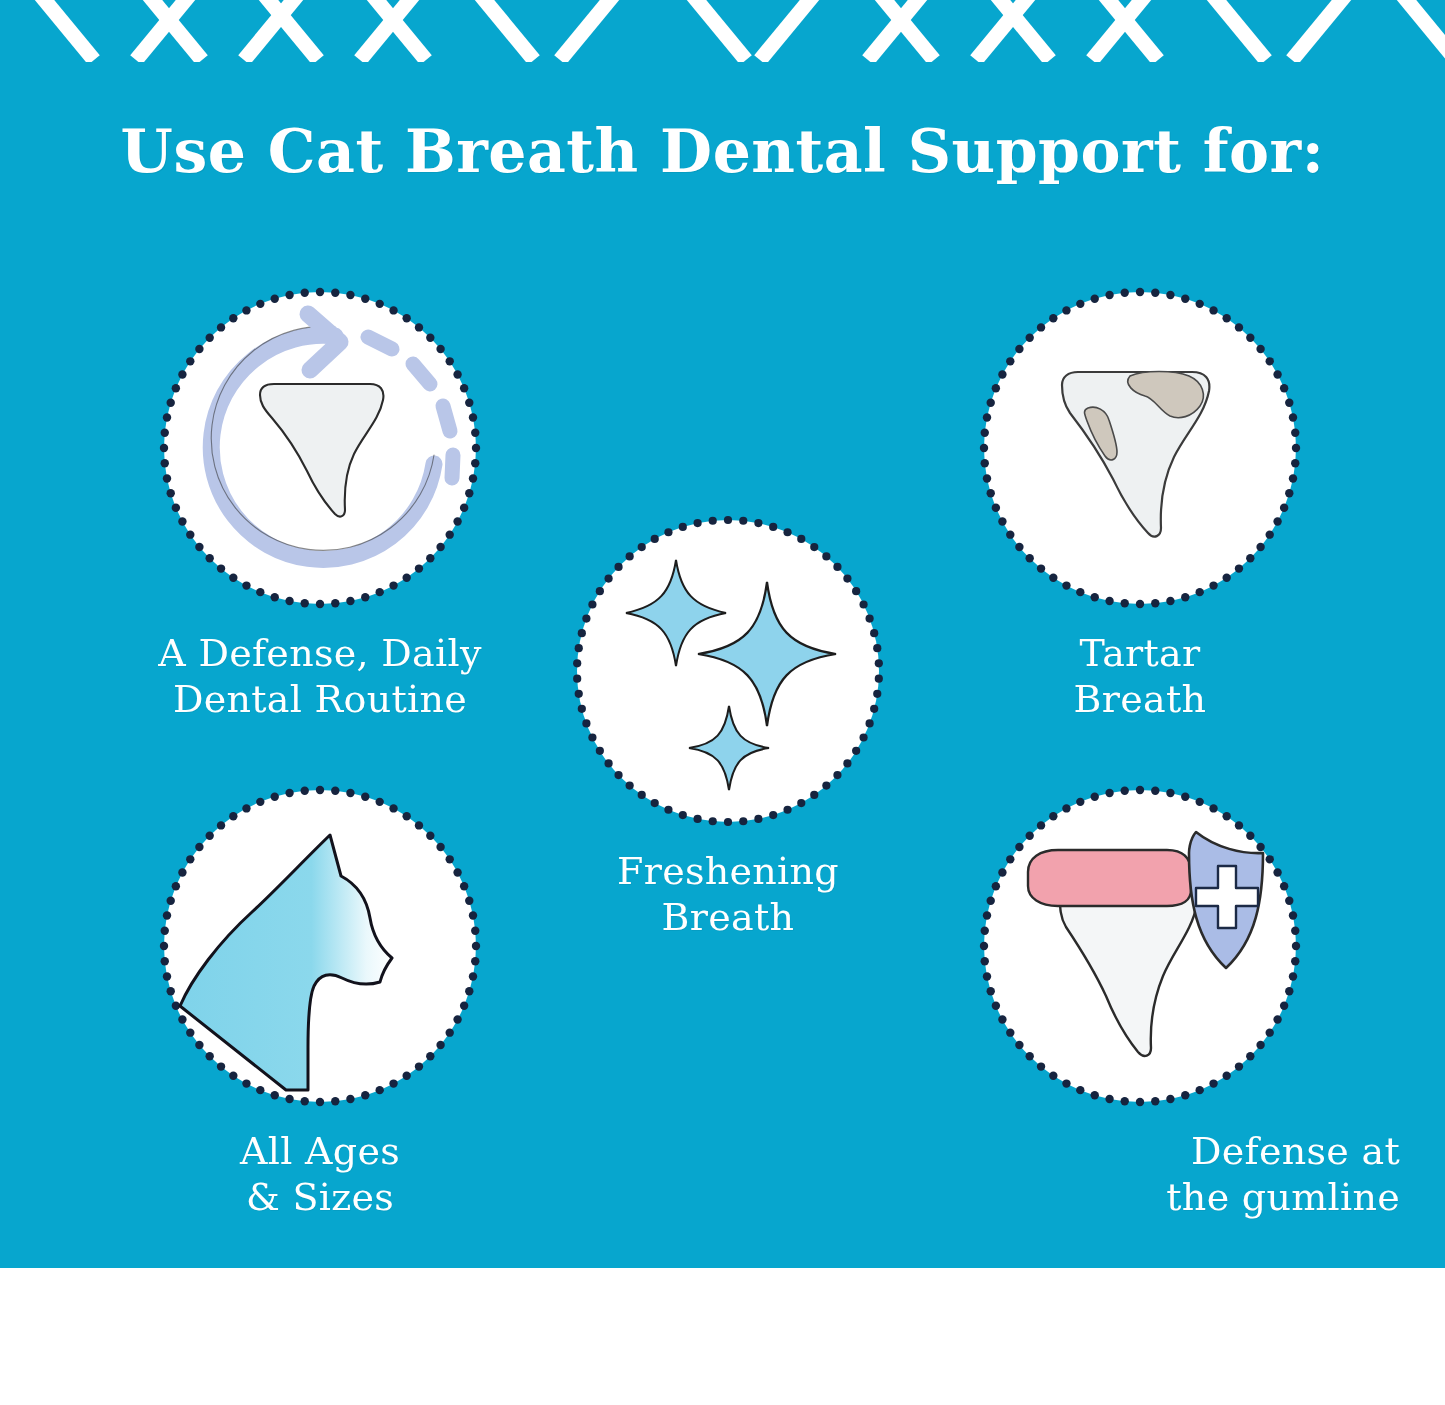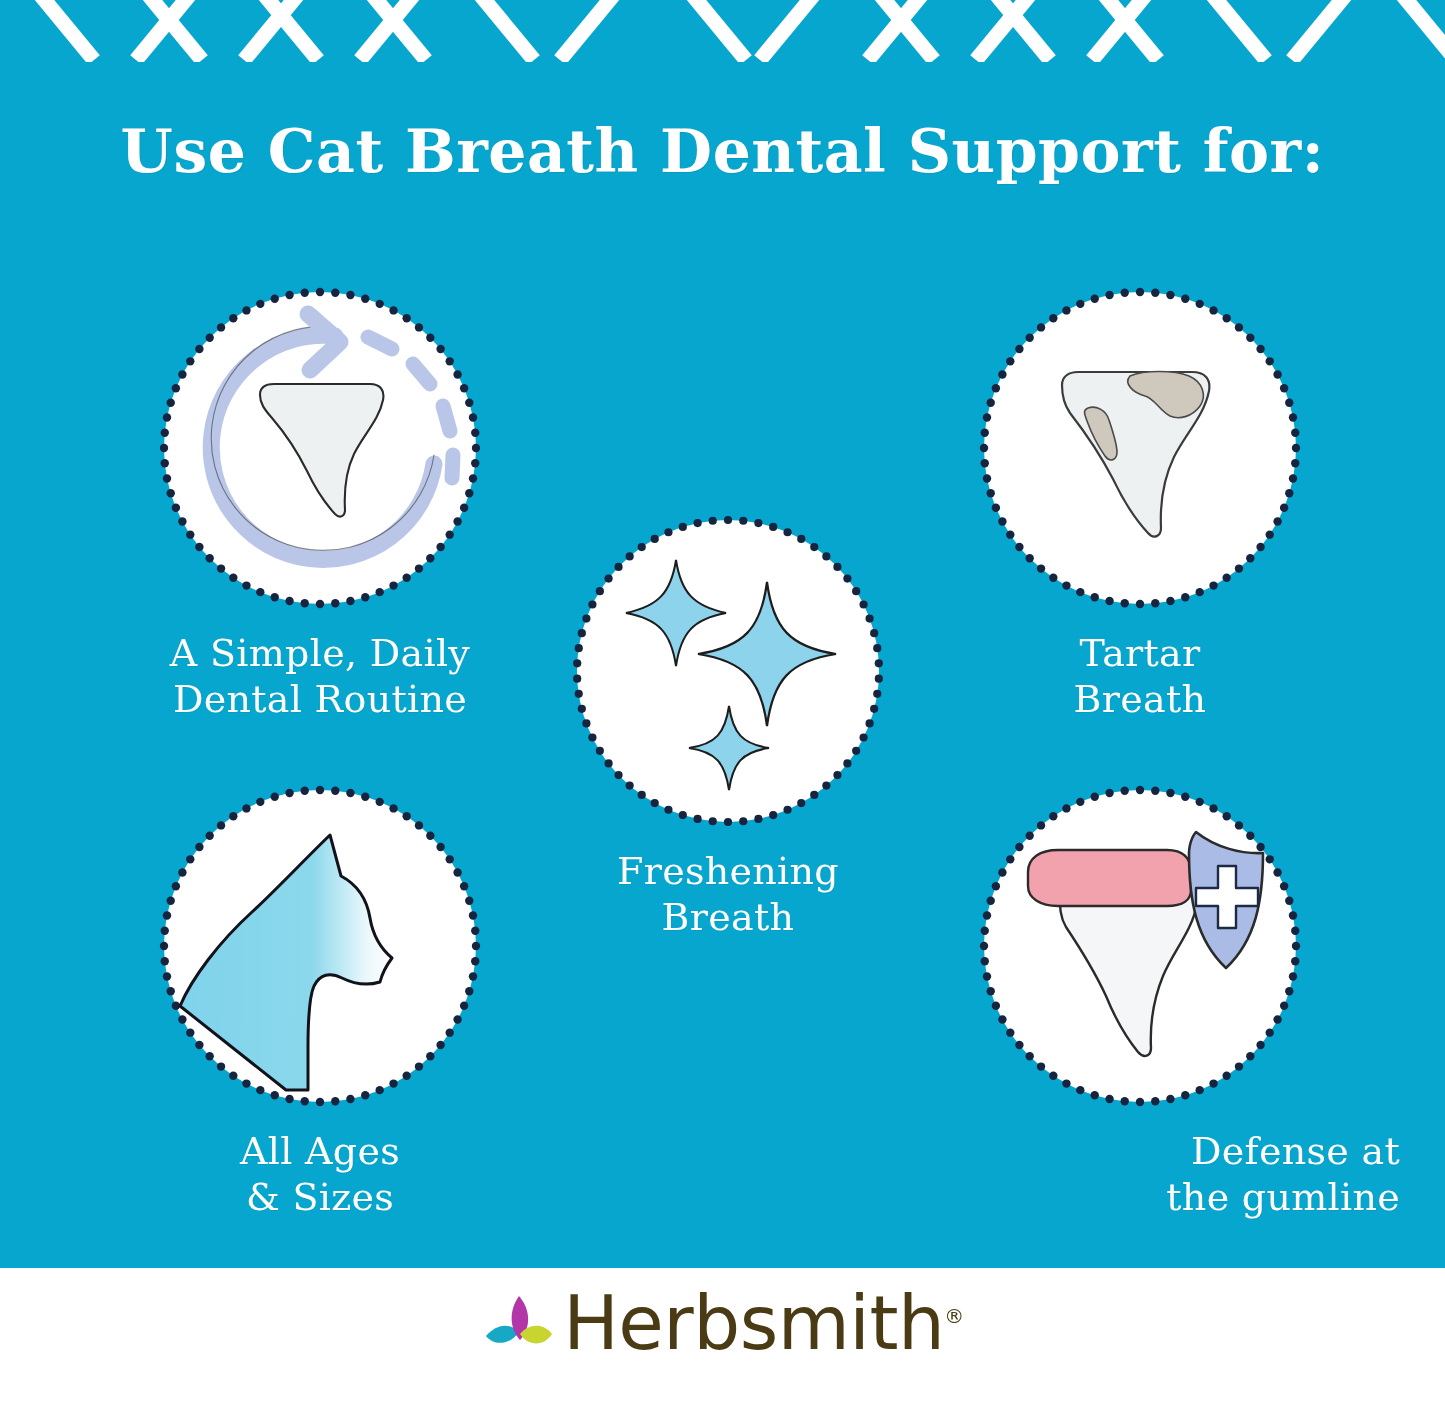--- a/index.html
+++ b/index.html
@@ -268,21 +268,21 @@
                    L206,92
                    C216,92 221,98 219,108
                    C215,128 200,142 190,162
                    C181,181 180,200 181,218
                    C181,224 176,227 171,222
                    C160,210 151,196 143,179
                    C133,159 120,140 108,126
                    C100,117 96,111 96,103 Z" fill="#eef1f2" stroke="#2b2b2b" stroke-width="2.1" stroke-linejoin="round"></path>
         </svg>
       </div>
-      <div class="caption">A Simple, Daily
+      <div class="caption">A Defense, Daily
 Dental Routine</div>
     </div>
 
     <div class="feature f-tartar">
       <div class="bubble bub-lg">
         <svg class="dots" viewBox="0 0 330 330">
           <g id="dotsB">
               <circle cx="165.00" cy="9.00" r="4.2" fill="#16243f"></circle>
               <circle cx="180.29" cy="9.75" r="4.2" fill="#16243f"></circle>
               <circle cx="195.43" cy="12.00" r="4.2" fill="#16243f"></circle>
@@ -671,29 +671,14 @@
 
           <path d="M234,76 L252,76 L252,98 L274,98 L274,116 L252,116 L252,138 L234,138 L234,116 L212,116 L212,98 L234,98 Z" fill="#ffffff" stroke="#1c2a46" stroke-width="2.4" stroke-linejoin="round"></path>
         </svg>
       </div>
       <div class="caption">Defense at
 the gumline</div>
     </div>
 
   </div>
 
-  <div class="footer">
-    <div class="logo-wrap">
-      <svg class="logo-leaves" viewBox="0 0 78 72">
-
-        <path d="M5,44 C16,31 30,31 38,40 C30,52 14,55 5,44 Z" fill="#16a8c4"></path>
-
-        <path d="M38,4 C50,18 50,36 39,48 C28,36 28,18 38,4 Z" fill="#b336a8"></path>
-
-        <path d="M71,42 C62,56 46,53 39,42 C47,32 62,30 71,42 Z" fill="#c8d430"></path>
-      </svg>
-      <div class="logo-text">
-        <span>Herbsmith</span><span class="logo-reg">®</span>
-      </div>
-    </div>
-  </div>
 
 </div>
 
 </body></html>

